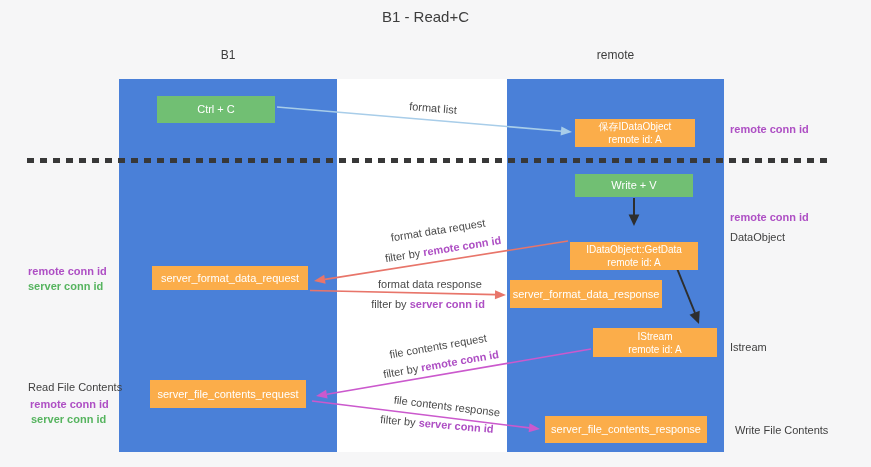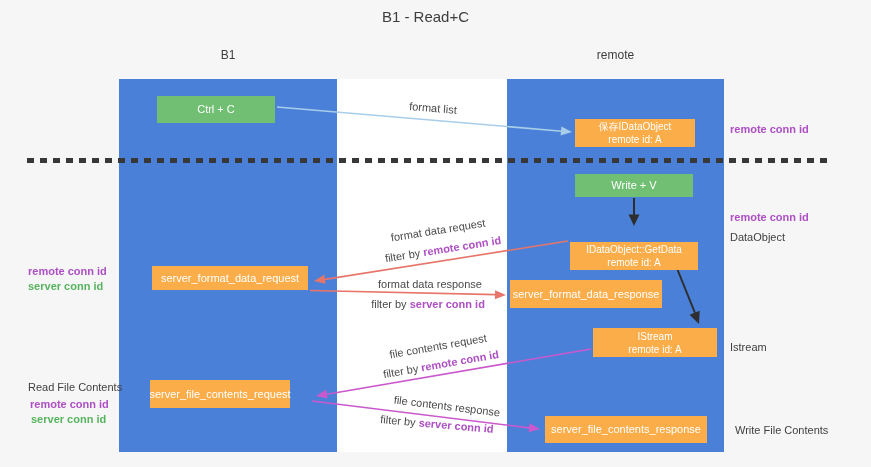--- a/index.html
+++ b/index.html
@@ -131,21 +131,21 @@
 
 <div class="abs node orange" style="left:510px;top:280px;width:152px;height:28px;">
   <div>server_format_data_response</div>
 </div>
 
 <div class="abs node orange two-line" style="left:593px;top:328px;width:124px;height:29px;">
   <div>IStream</div>
   <div class="l2">remote id: A</div>
 </div>
 
-<div class="abs node orange" style="left:150px;top:380px;width:140px;height:28px;">
+<div class="abs node orange" style="left:150px;top:380px;width:156px;height:28px;">
   <div>server_file_contents_request</div>
 </div>
 
 <div class="abs node orange" style="left:545px;top:416px;width:162px;height:27px;">
   <div>server_file_contents_response</div>
 </div>
 
 <div class="abs ann purple" style="left:730px;top:122px;">remote conn id</div>
 <div class="abs ann purple" style="left:730px;top:210px;">remote conn id</div>
 <div class="abs ann gray" style="left:730px;top:230px;">DataObject</div>

